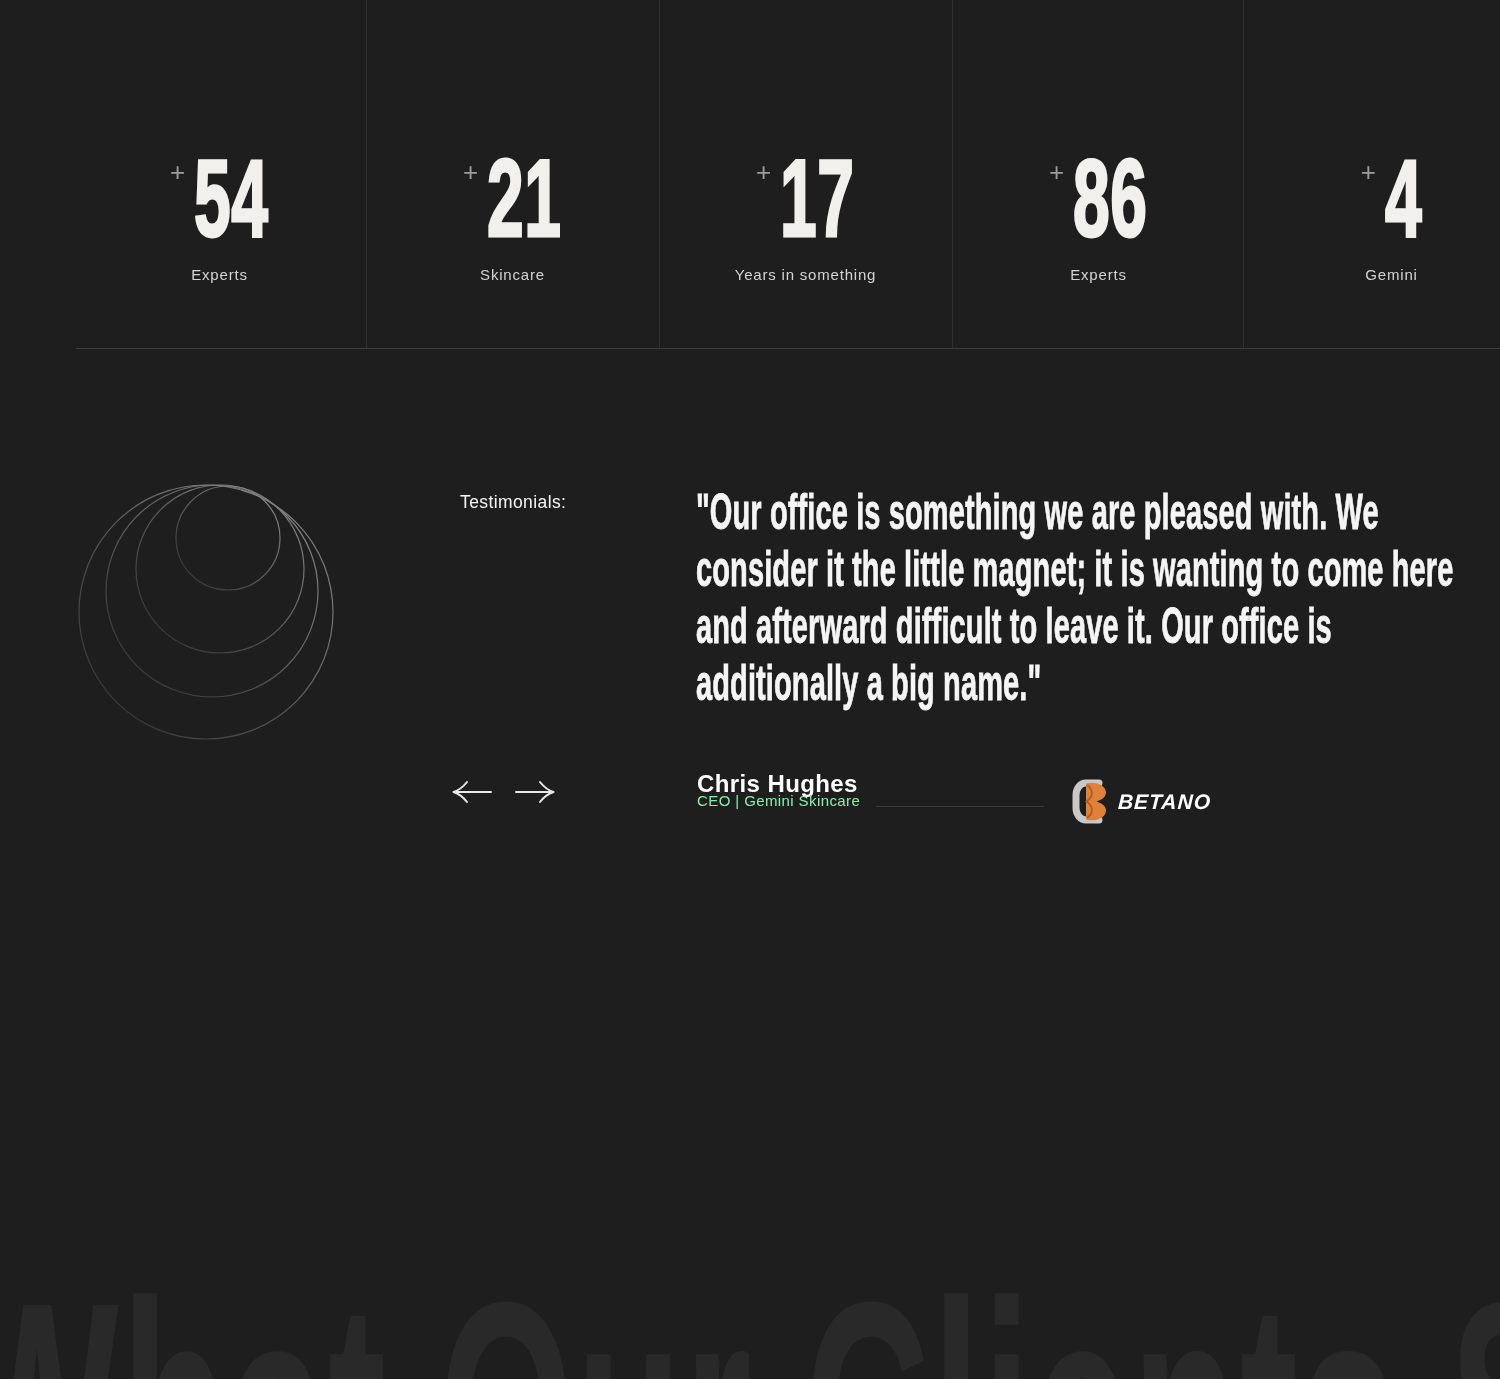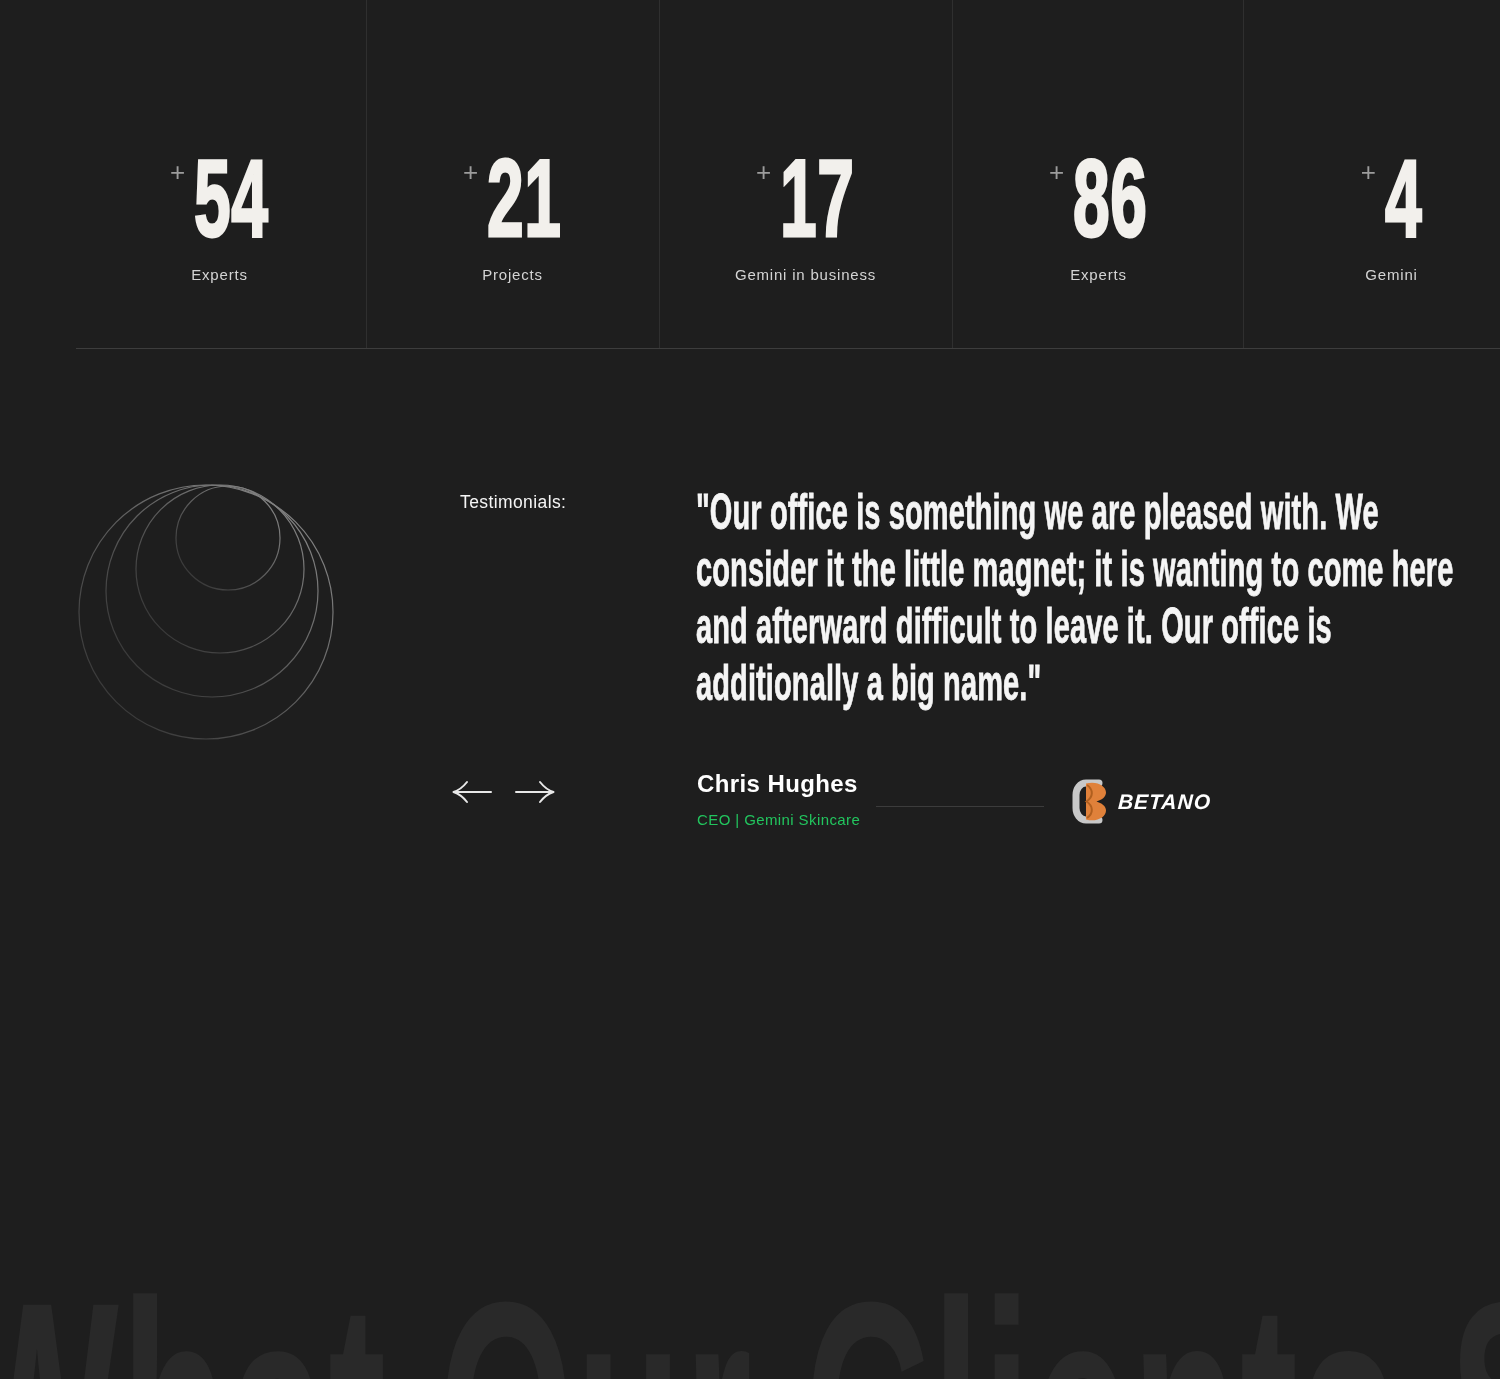--- a/index.html
+++ b/index.html
@@ -51,22 +51,22 @@
     position:absolute;top:777px;width:44px;height:30px;cursor:pointer;
     background:none;border:none;padding:0;
   }
   .arrow-left{left:450px;}
   .arrow-right{left:513px;}
   .author-name{
     position:absolute;left:697px;top:770px;
     font-size:24px;font-weight:bold;color:#ffffff;letter-spacing:.4px;
   }
   .author-title{
-    position:absolute;left:697px;top:811px;
-    font-size:15px;color:#22c55e;letter-spacing:.4px;
+    position:absolute;left:697px;top:792px;
+    font-size:15px;color:#86efac;letter-spacing:.4px;
   }
   .connector{position:absolute;left:876px;top:806px;width:168px;height:1px;background:#3c3c3c;}
   .brand{position:absolute;left:1072px;top:778px;display:flex;align-items:center;}
   .brand-text{
     font-size:21px;font-weight:bold;font-style:italic;color:#ffffff;
     letter-spacing:1px;margin-left:6px;transform:skewX(-3deg);
   }
   
   .bg-heading{
     position:absolute;left:-45px;top:1256px;
@@ -84,28 +84,28 @@
       <span class="stat-plus">+</span>
       <span class="stat-num condense" style="transform-origin: 0px 50%; transform: scaleX(0.6); margin-right: -49.6px;">54</span>
     </div>
     <div class="stat-label">Experts</div>
   </div>
   <div class="stat">
     <div class="stat-top">
       <span class="stat-plus">+</span>
       <span class="stat-num condense" style="transform-origin: 0px 50%; transform: scaleX(0.6); margin-right: -49.6px;">21</span>
     </div>
-    <div class="stat-label">Projects</div>
+    <div class="stat-label">Skincare</div>
   </div>
   <div class="stat">
     <div class="stat-top">
       <span class="stat-plus">+</span>
       <span class="stat-num condense" style="transform-origin: 0px 50%; transform: scaleX(0.6); margin-right: -49.6px;">17</span>
     </div>
-    <div class="stat-label">Gemini in business</div>
+    <div class="stat-label">Years in something</div>
   </div>
   <div class="stat">
     <div class="stat-top">
       <span class="stat-plus">+</span>
       <span class="stat-num condense" style="transform-origin: 0px 50%; transform: scaleX(0.6); margin-right: -49.6px;">86</span>
     </div>
     <div class="stat-label">Experts</div>
   </div>
   <div class="stat">
     <div class="stat-top">

